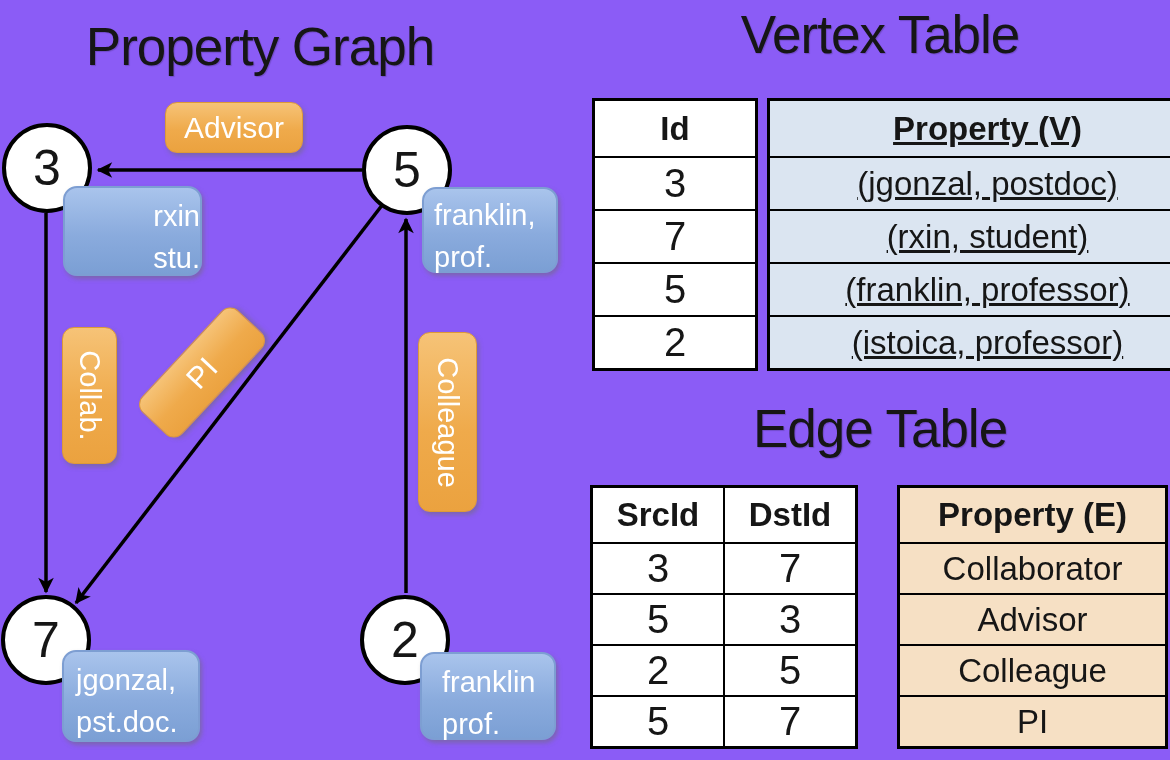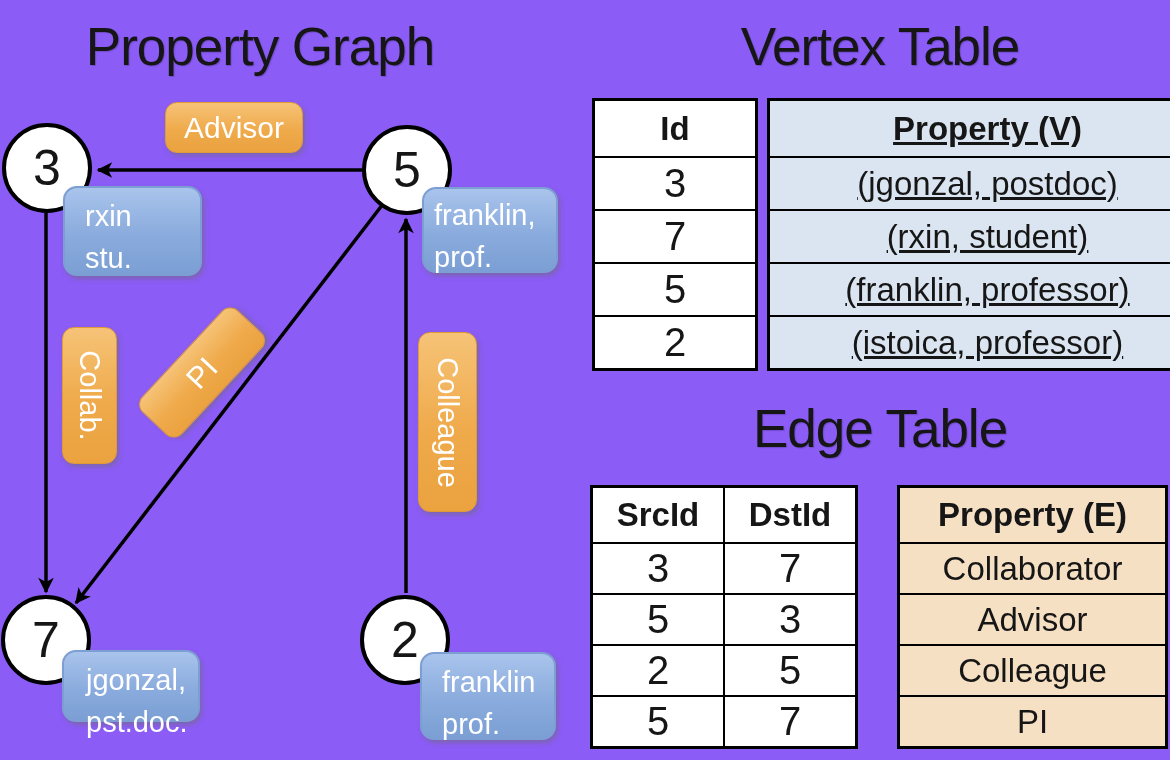--- a/index.html
+++ b/index.html
@@ -44,21 +44,21 @@
   .twocol{display:flex;}
   .twocol .col{flex:1;}
   .twocol .col + .col{border-left:2px solid #000;}
 </style>
 </head>
 <body>
 
 <div id="canvas">
 
   <div class="big-title" style="left:10px;top:16px;width:500px;">Property Graph</div>
-  <div class="big-title" style="left:600px;top:16px;width:560px;text-align:center;">Vertex Table</div>
+  <div class="big-title" style="left:600px;top:4px;width:560px;text-align:center;">Vertex Table</div>
   <div class="big-title" style="left:600px;top:398px;width:560px;">Edge Table</div>
 
   <svg id="edges" width="585" height="760" viewBox="0 0 585 760">
     <defs>
       <marker id="arrow" viewBox="0 0 12 12" refX="10.5" refY="6" markerWidth="18" markerHeight="17" orient="auto" markerUnits="userSpaceOnUse">
         <path d="M0.5,0.5 L11.5,6 L0.5,11.5 L3.4,6 Z" fill="#000"></path>
       </marker>
     </defs>
     <line x1="362" y1="170" x2="98" y2="170" stroke="#000" stroke-width="3.5" marker-end="url(#arrow)"></line>
     <line x1="46" y1="213" x2="46" y2="592" stroke="#000" stroke-width="3.5" marker-end="url(#arrow)"></line>
@@ -72,29 +72,29 @@
   <div class="node" style="left:362px;top:125px;">
     <span>5</span>
   </div>
   <div class="node" style="left:1px;top:595px;">
     <span>7</span>
   </div>
   <div class="node" style="left:360px;top:595px;">
     <span>2</span>
   </div>
 
-  <div class="vlabel" style="left:63px;top:186px;width:139px;height:90px;">
+  <div class="vlabel" style="left:63px;top:186px;width:139px;height:90px;text-align:right;">
     <div>rxin</div>
     <div>stu.</div>
   </div>
   <div class="vlabel" style="left:422px;top:187px;width:136px;height:86px;padding-top:5px;padding-left:10px;">
     <div>franklin,</div>
     <div>prof.</div>
   </div>
-  <div class="vlabel" style="left:62px;top:650px;width:138px;height:72px;padding-left:22px;">
+  <div class="vlabel" style="left:62px;top:650px;width:138px;height:92px;padding-left:12px;">
     <div>jgonzal,</div>
     <div>pst.doc.</div>
   </div>
   <div class="vlabel" style="left:420px;top:652px;width:136px;height:88px;">
     <div>franklin</div>
     <div>prof.</div>
   </div>
 
   <div class="olabel" style="left:165px;top:102px;width:138px;height:51px;">
     <span>Advisor</span>

